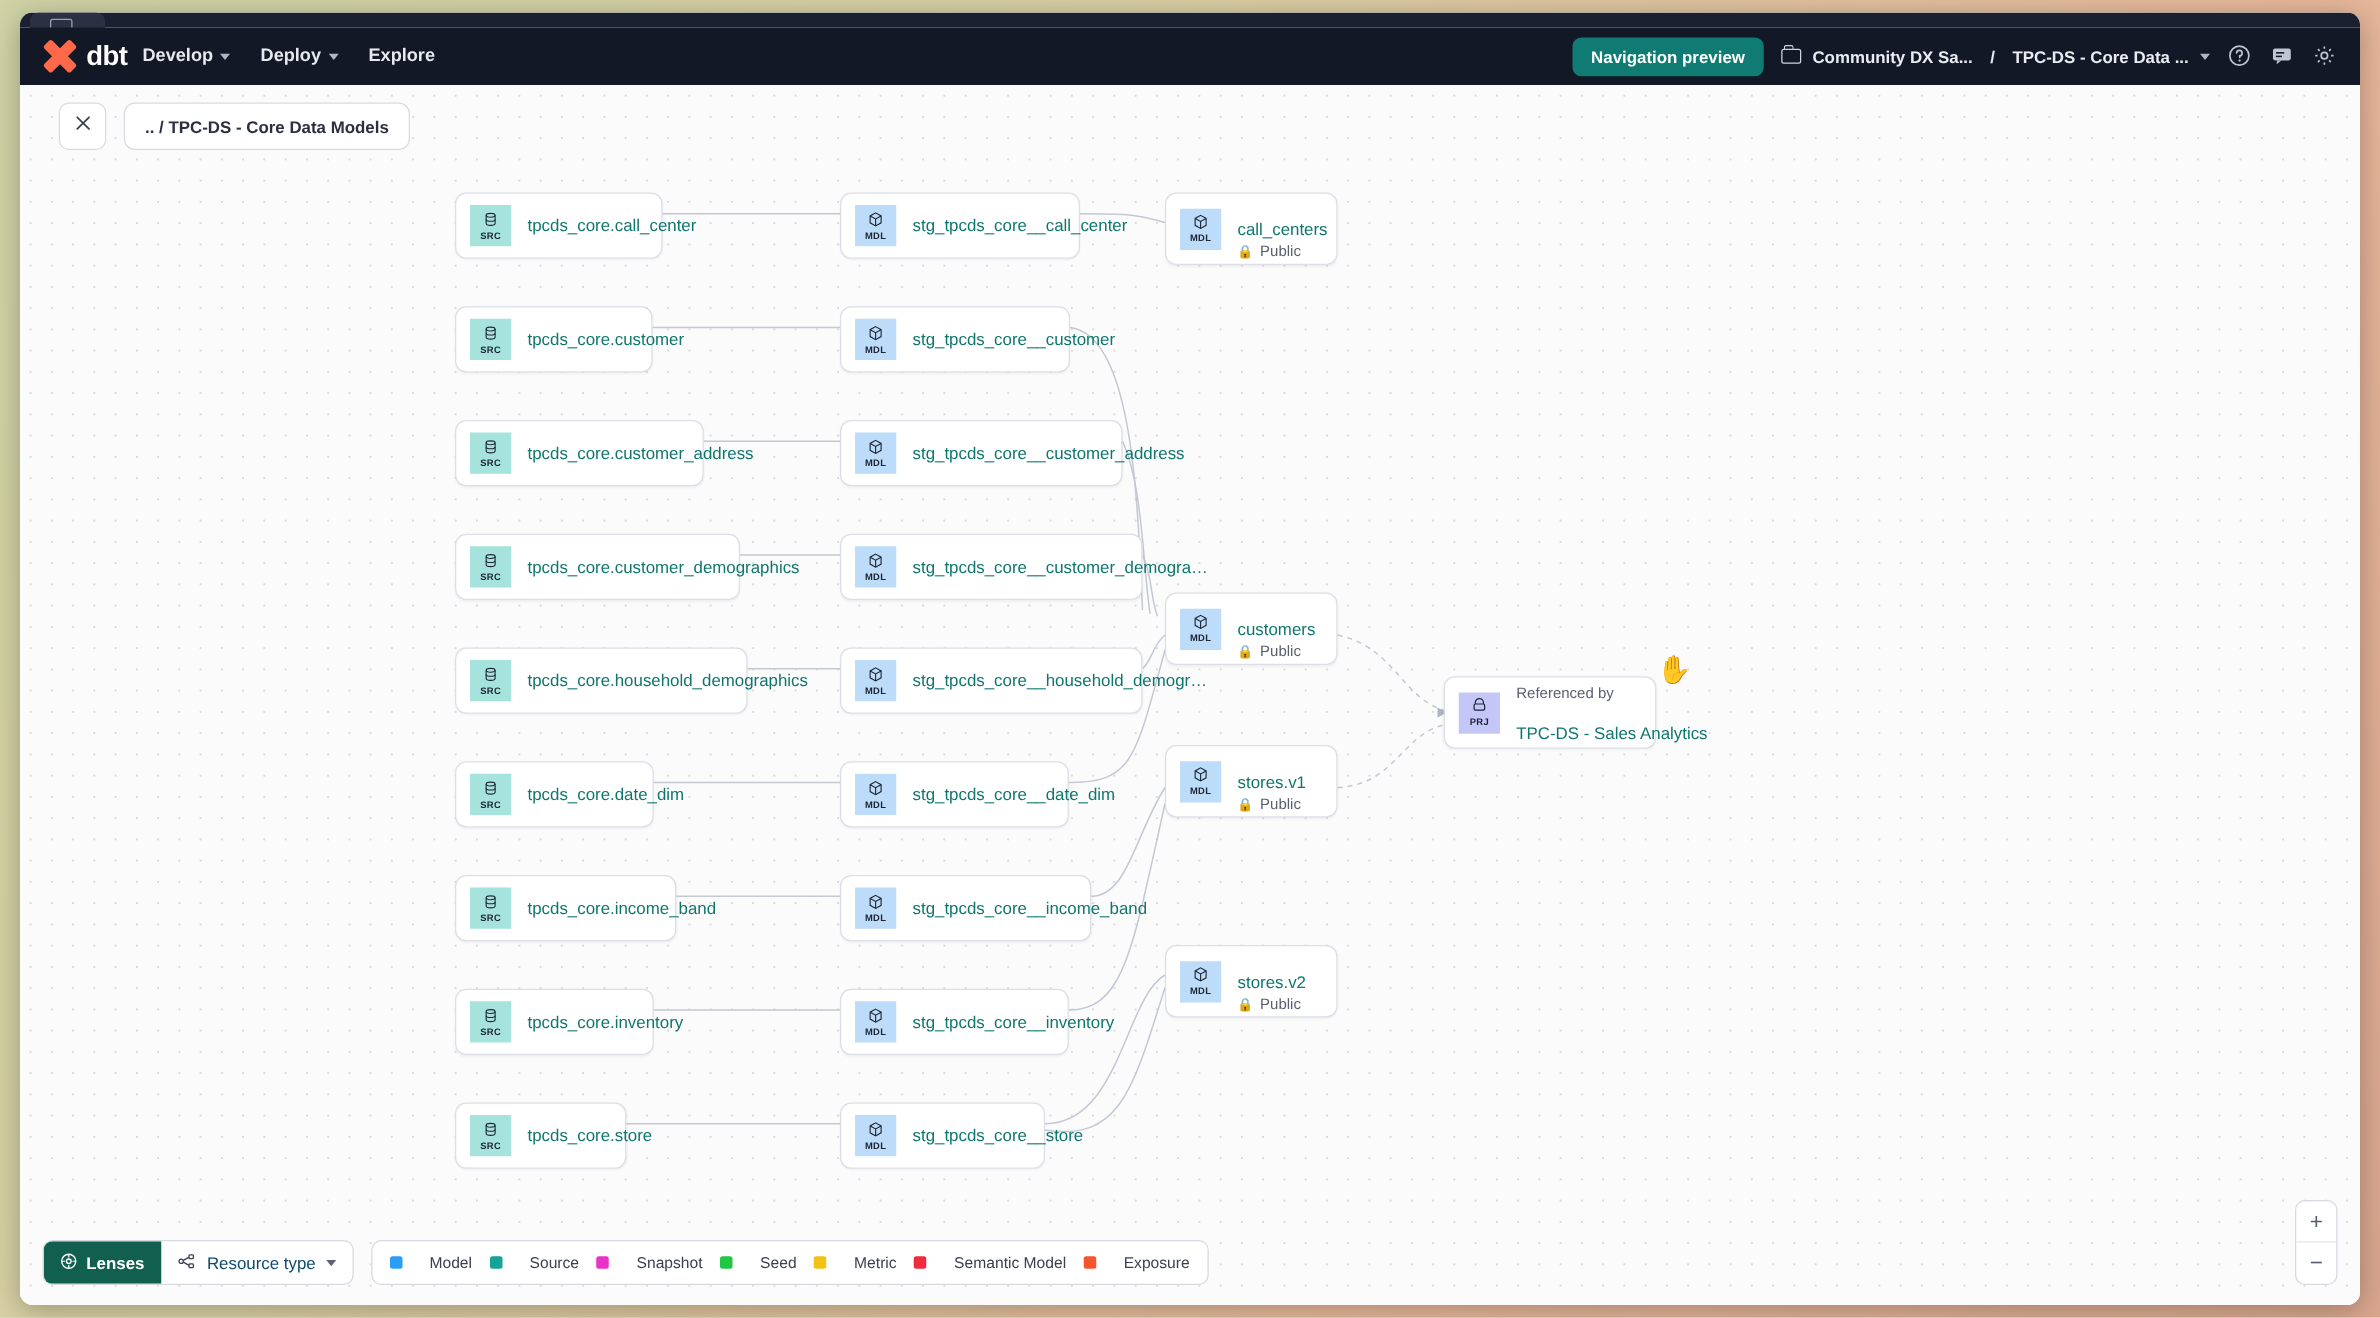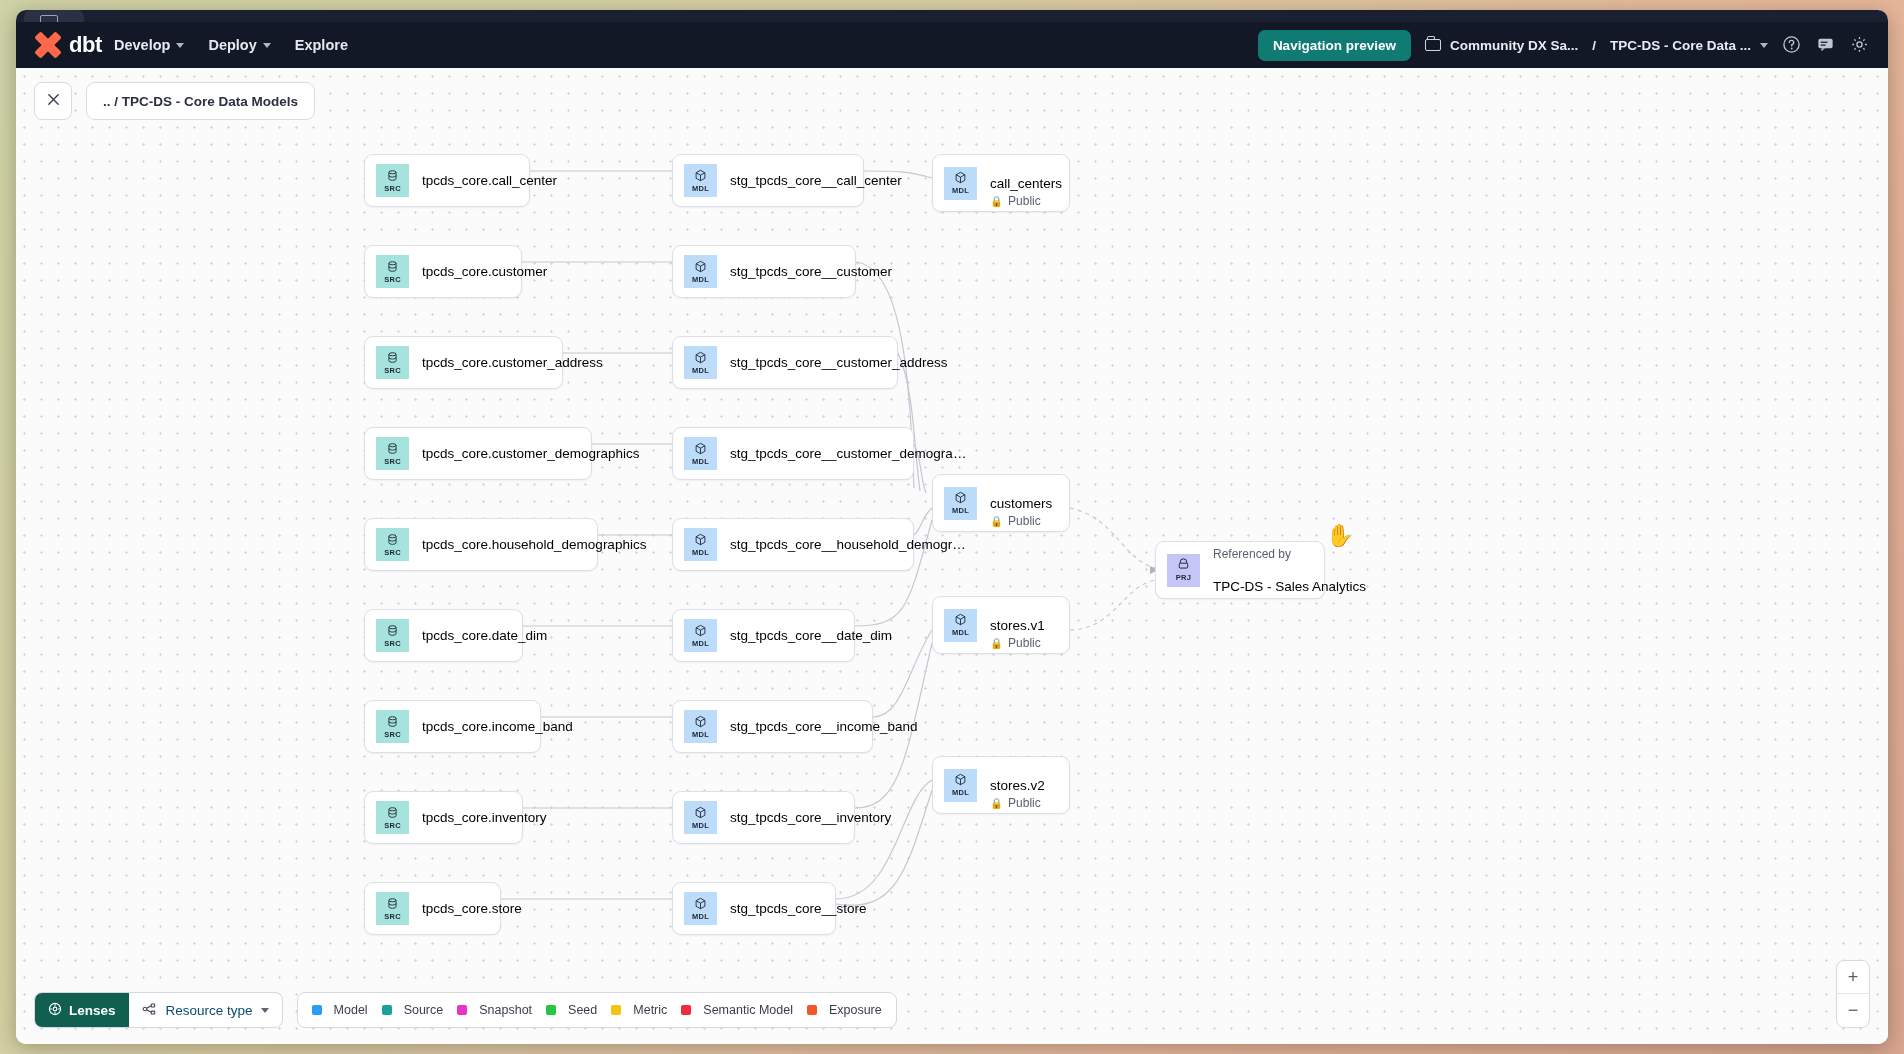--- a/index.html
+++ b/index.html
@@ -69,21 +69,21 @@
   }
   .crumb{ display:flex;align-items:center;gap:9px;font-size:13.5px;font-weight:700;color:#e8ebf2; cursor:pointer;}
   .ic{ width:20px;height:20px; display:inline-block; opacity:.92; cursor:pointer;}
   .folder-ic{
     width:16px;height:12px;border:1.6px solid #cfd4e0;border-radius:2px;position:relative;
   }
   .folder-ic::before{content:"";position:absolute;left:1px;top:-4px;width:6px;height:3px;border:1.6px solid #cfd4e0;border-bottom:none;border-radius:2px 2px 0 0;}
 
   
   .subbar{
-    position:absolute; left:0; top:58px; width:100%; height:66px;
+    position:absolute; left:13px; top:58px; width:100%; height:66px;
     display:flex; align-items:center; padding:0 18px; gap:14px;
     background:transparent; z-index:5;
   }
   .sqbtn{
     width:38px;height:38px;border:1px solid #d8dbe2;border-radius:8px;background:#fff;
     display:flex;align-items:center;justify-content:center;cursor:pointer;
   }
   .crumbchip{
     height:38px;border:1px solid #d8dbe2;border-radius:9px;background:#fff;
     display:flex;align-items:center;padding:0 16px;font-size:13.5px;font-weight:700;color:#2b3040;
@@ -124,40 +124,40 @@
     width:33px;height:33px;border-radius:0;flex:0 0 33px;
     display:flex;flex-direction:column;align-items:center;justify-content:center;gap:1px;
   }
   .badge.src{ background:#a5e3dc; }
   .badge.mdl{ background:#bcdcfa; }
   .badge.prj{ background:#c3c6f7; }
   .badge .gl{ font-size:12px; line-height:11px; color:#1e2533;}
   .badge .tag{ font-size:7.5px; font-weight:700; letter-spacing:.3px; color:#1e2533; line-height:8px;}
   .node .label{ font-size:13.5px; color:#242a38; white-space:nowrap; }
   .node .label .sub{ display:flex;align-items:center;gap:5px;font-size:12px;color:#585f70;margin-top:3px;}
-  .node .label .ttl{ font-size:13.5px;color:#000000;margin-top:18px;}
+  .node .label .ttl{ font-size:13.5px;color:#0f766e;margin-top:18px;}
   .lockglyph{font-size:10.5px;color:#6b7285;}
 
   
   .bottombar{
     position:absolute; left:18px; bottom:16px; display:flex; align-items:center; gap:14px; z-index:6;
   }
   .lenses-group{ display:flex; height:36px; border:1px solid #d6d9e0; border-radius:8px; overflow:hidden; background:#fff;}
   .lenses{
     background:#11604f;color:#fff;display:flex;align-items:center;gap:7px;
     padding:0 13px;font-size:13.5px;font-weight:700;cursor:pointer;
   }
   .restype{
     display:flex;align-items:center;gap:8px;padding:0 13px;font-size:13.5px;color:#0c4a6e;cursor:pointer;
   }
   .legend{
     height:36px;border:1px solid #d6d9e0;border-radius:8px;background:#fff;
     display:flex;align-items:center;gap:14px;padding:0 14px;
   }
-  .lg{ display:flex;align-items:center;gap:12px;font-size:12.5px;color:#3a4050; }
+  .lg{ display:flex;align-items:center;gap:22px;font-size:12.5px;color:#3a4050; }
   .sw{ width:10px;height:10px;border-radius:2px;}
   .zoomctl{
     position:absolute; right:18px; bottom:16px; width:34px;
     border:1px solid #d6d9e0;border-radius:8px;background:#fff;overflow:hidden; z-index:6;
   }
   .zoomctl div{ height:33px;display:flex;align-items:center;justify-content:center;font-size:18px;color:#555c6d;cursor:pointer;}
   .zoomctl div:first-child{ border-bottom:1px solid #e2e5ea;}
   .cursor-hand{ position:absolute; left:1310px; top:455px; font-size:22px; color:#6d7485; pointer-events:none;}
 </style>
 </head>

